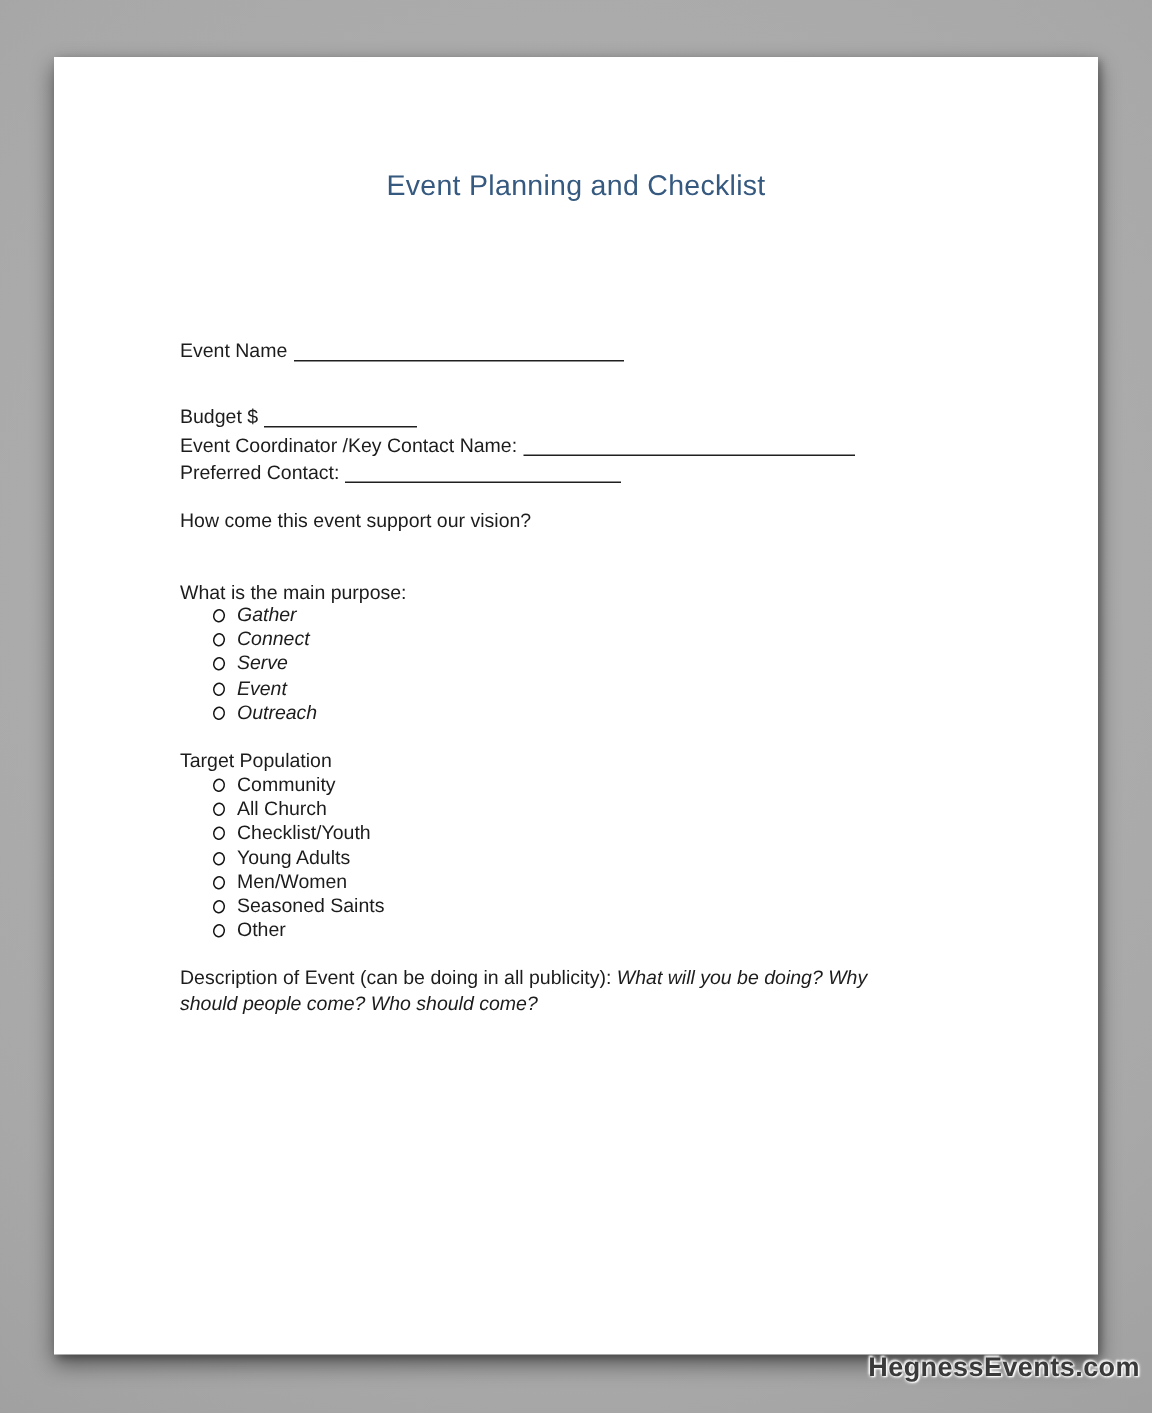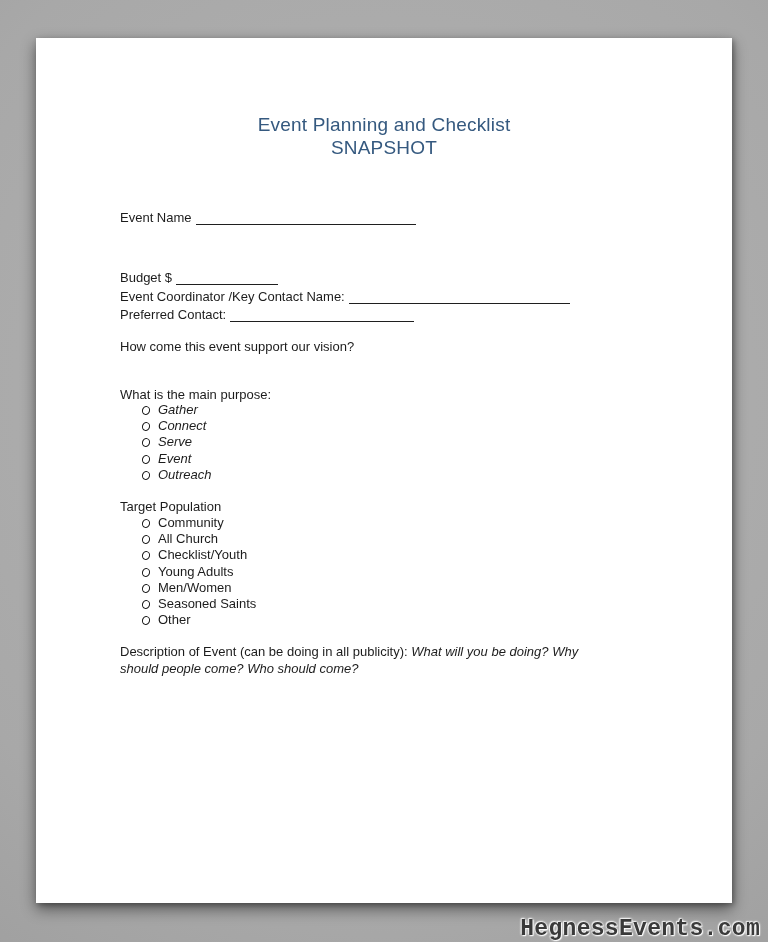--- a/index.html
+++ b/index.html
@@ -38,40 +38,38 @@
   .radio{
     display:inline-block;width:8px;height:9px;
     border:1.5px solid #141414;border-radius:50%;
     transform:rotate(14deg);
     margin-right:8px;position:relative;top:1px;
     box-sizing:border-box;background:#fff;
   }
   .desc{position:absolute;left:0;width:486px;line-height:17px;}
   .desc i{font-style:italic;}
   .watermark{
-    position:absolute;right:8px;bottom:0;
-    font-size:23px;font-weight:700;color:#3a3a3a;letter-spacing:.3px;
+    position:absolute;right:8px;bottom:20px;
+    font-size:18px;font-weight:700;color:#3a3a3a;letter-spacing:.3px;
     text-shadow:0 0 3px #ffffff,0 0 2px #ffffff,1px 1px 1px rgba(255,255,255,.95),-1px -1px 1px rgba(255,255,255,.7);
-    font-family:Liberation Mono, monospace;
   }
 </style>
 </head>
 <body>
 
 <div class="stage">
   <div class="paper">
 
     <div class="title">
       <div>Event Planning and Checklist</div>
-      <div>SNAPSHOT</div>
     </div>
 
     <div class="content">
 
-      <div class="row" style="top:172px;">
+      <div class="row" style="top:188px;">
         <span>Event Name</span><span class="blank w-event"></span>
       </div>
 
       <div class="row" style="top:204px;margin-top:28px;">
         <span>Budget $</span><span class="blank w-budget"></span>
       </div>
 
       <div class="row" style="top:251px;">
         <span>Event Coordinator /Key Contact Name:</span><span class="blank w-coord"></span>
       </div>

